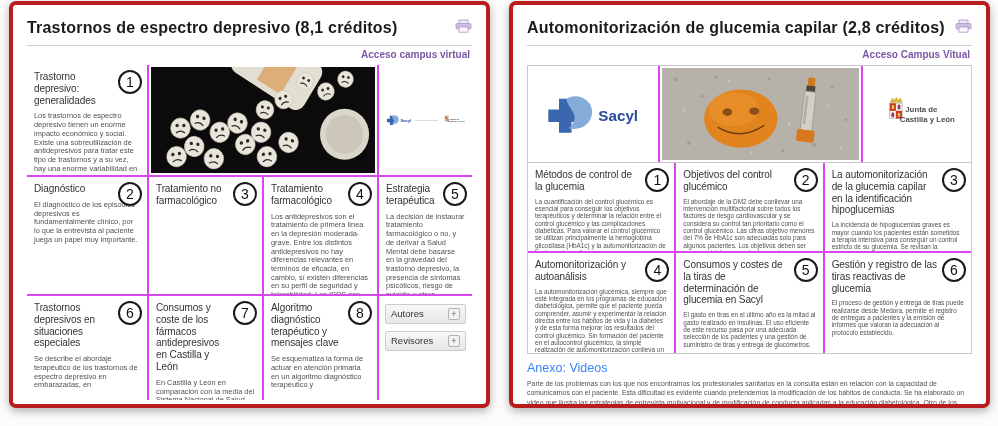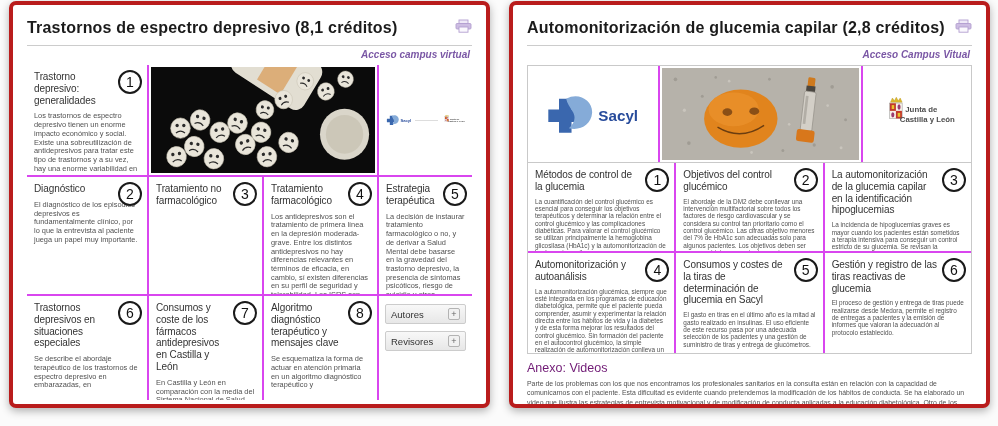--- a/index.html
+++ b/index.html
@@ -16,21 +16,21 @@
     padding:12px 14px; overflow:hidden;
   }
   #card-left { left:9px; }
   #card-right { left:509px; }
 
   .title-row { display:flex; justify-content:space-between; align-items:flex-start; }
   .card-title { margin:2px 0 0; font-size:16px; font-weight:bold; color:#1b1b1b; letter-spacing:.2px; }
   .print-btn { cursor:pointer; margin-top:2px; flex:0 0 auto; }
   .title-rule { border:none; border-top:1px solid #ccc; margin:7px 0 3px; }
   .access-link { display:block; text-align:right; font-size:10px; font-weight:bold;
-    color:#7a57a5; text-decoration:none; margin:0 2px 5px 0; cursor:pointer;font-style:italic; }
+    color:#7a57a5; text-decoration:none; margin:0 2px 5px 0; cursor:pointer; }
 
   .tbl-wrap { border:1px solid #c9c9c9; }
   .tbl { display:grid; gap:2px; background:#d946ef; }
   #tbl-left { grid-template-columns:120px 113px 113px 1fr; grid-template-rows:110px 117px 104px; }
   #tbl-right-a { grid-template-columns:130px 1fr 108px; grid-template-rows:96px; }
   #tbl-right-b { grid-template-columns:1fr 1fr 1fr; grid-template-rows:88px 100px; }
   .tbl-divider { height:1px; background:#c9c9c9; }
 
   .cell { background:#fff; position:relative; padding:6px 7px; overflow:hidden; }
   .cell h3 { margin:0; padding-right:27px; font-size:10px; font-weight:normal;
@@ -43,28 +43,28 @@
     font-size:14px; color:#111; }
 
   .img-cell { background:#fff; padding:2px; display:flex; }
   .img-cell svg { width:100%; height:100%; }
 
   .logos-cell { background:#fff; display:flex; flex-direction:row;
     align-items:center; justify-content:space-evenly; padding:4px 4px; }
   .logo-sep { width:96%; border-top:1px solid #ddd; }
 
   .acc-cell { background:#fff; padding:8px 6px; }
-  .acc-bar { display:flex; justify-content:space-between; align-items:center;
+  .acc-bar { display:flex; justify-content:space-between; 
     background:linear-gradient(#f8f8f8,#e7e7e7); border:1px solid #ccc; border-radius:2px;
     padding:3px 5px; margin-bottom:7px; font-size:9.5px; color:#333; cursor:pointer; }
   .acc-btn { width:12px; height:12px; border:1px solid #b3b3b3; border-radius:2px;
     background:#f1f1f1; font-size:9px; line-height:10px; text-align:center; color:#666; }
 
   .annex { margin-top:7px; }
-  .annex h2 { margin:0 0 4px; font-size:12.5px; font-weight:normal; color:#701a75; }
+  .annex h2 { margin:0 0 4px; font-size:12.5px; font-weight:normal; color:#3b82f6; }
   .annex p { margin:0; font-size:6.9px; line-height:1.35; color:#505050; }
 </style>
 </head>
 <body>
 
 <svg width="0" height="0" style="position:absolute">
   <defs>
     <g id="pill">
       <circle r="10" fill="#e9e5da" stroke="#c9c4b4" stroke-width="0.6"></circle>
       <circle cx="-3.4" cy="-2.6" r="1.7" fill="#2a2a2a"></circle>

